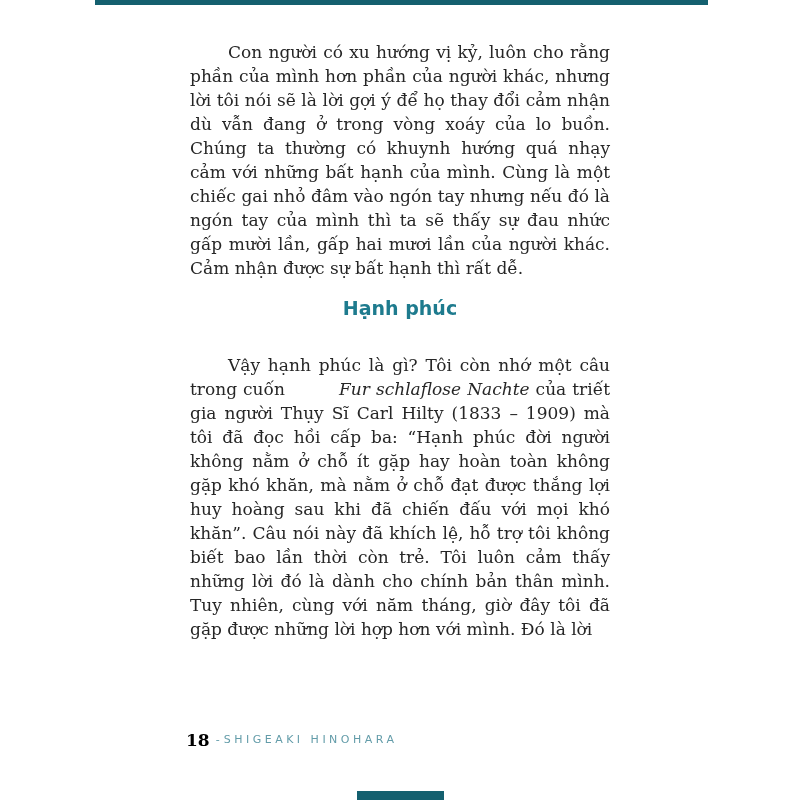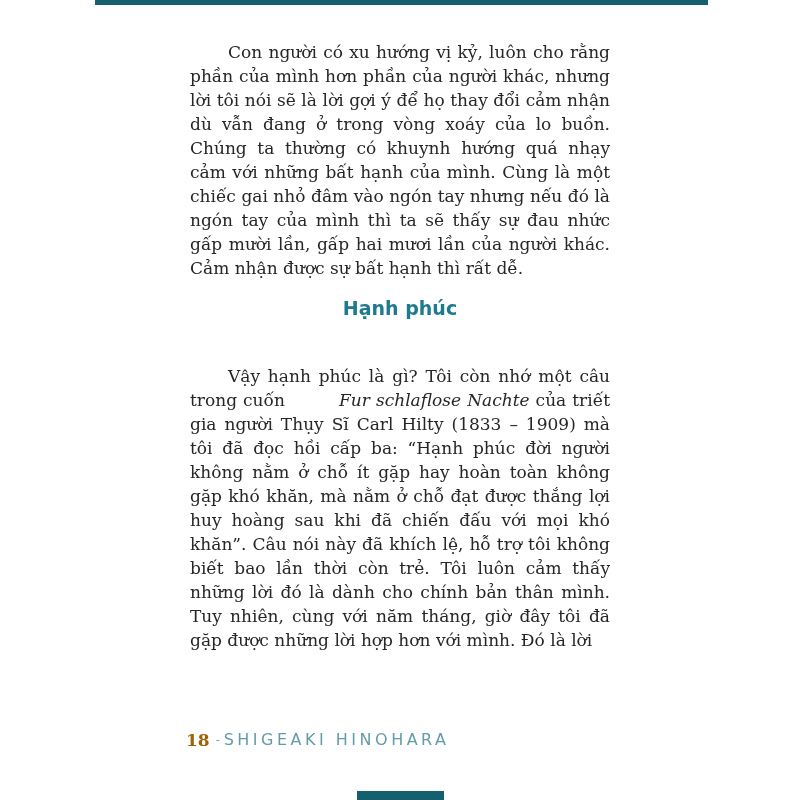--- a/index.html
+++ b/index.html
@@ -32,50 +32,50 @@
     margin: 0 0 10px 0;
     font-family: "DejaVu Serif", "Liberation Serif", serif;
     font-size: 17px;
     line-height: 24px;
     color: #262626;
     text-align: justify;
     text-indent: 38px;
   }
   .para em { font-style: italic; margin-left: 48px; }
   .section-heading {
-    margin: 16px 0 44px 0;
+    margin: 16px 0 33px 0;
     text-align: center;
     font-family: "DejaVu Sans", "Liberation Sans", sans-serif;
     font-weight: bold;
     font-size: 19px;
     line-height: 24px;
     color: #1e7b8e;
   }
   .footer {
     position: absolute;
     left: 186px; top: 729px;
     white-space: nowrap;
   }
   .page-number {
     font-family: "DejaVu Serif", "Liberation Serif", serif;
     font-weight: bold;
     font-size: 17px;
-    color: #a16207;
+    color: #000000;
     vertical-align: middle;
   }
   .footer-sep {
     font-family: "DejaVu Sans", "Liberation Sans", sans-serif;
     font-size: 11px;
     color: #5f9aa8;
     margin: 0 4px 0 6px;
     vertical-align: middle;
   }
   .running-title {
     font-family: "DejaVu Sans", "Liberation Sans", sans-serif;
-    font-size: 16px;
+    font-size: 11px;
     letter-spacing: 3.5px;
     color: #639ca9;
     vertical-align: middle;
   }
 </style>
 </head>
 <body>
 
 <div class="page">
 

